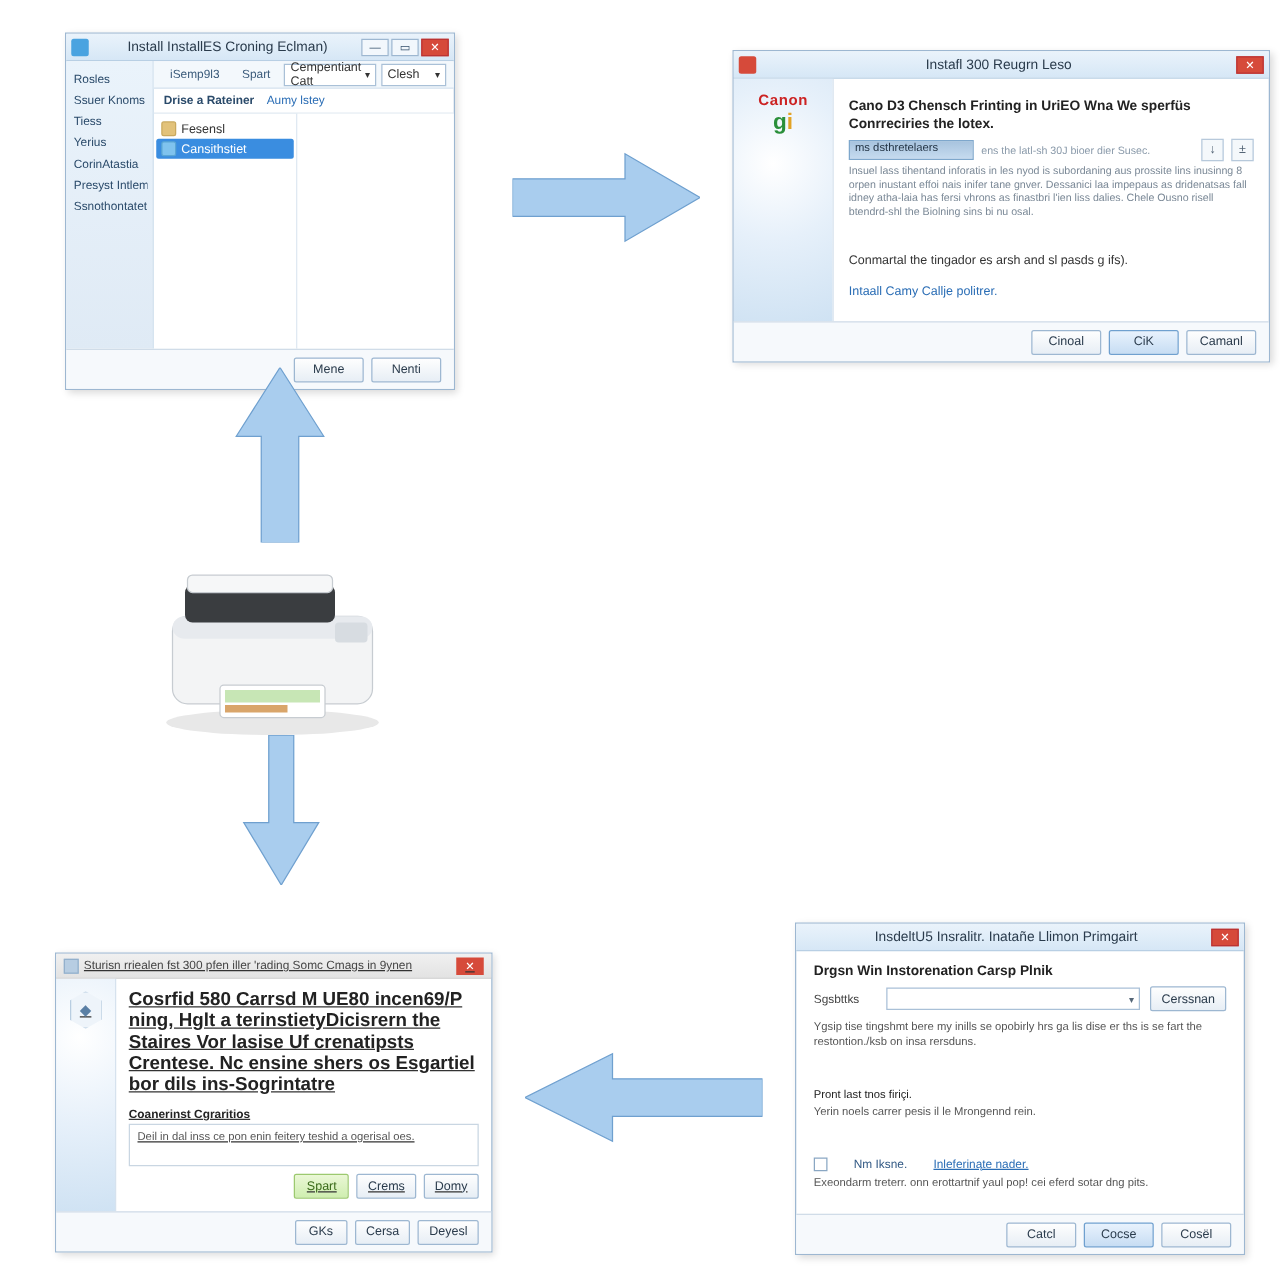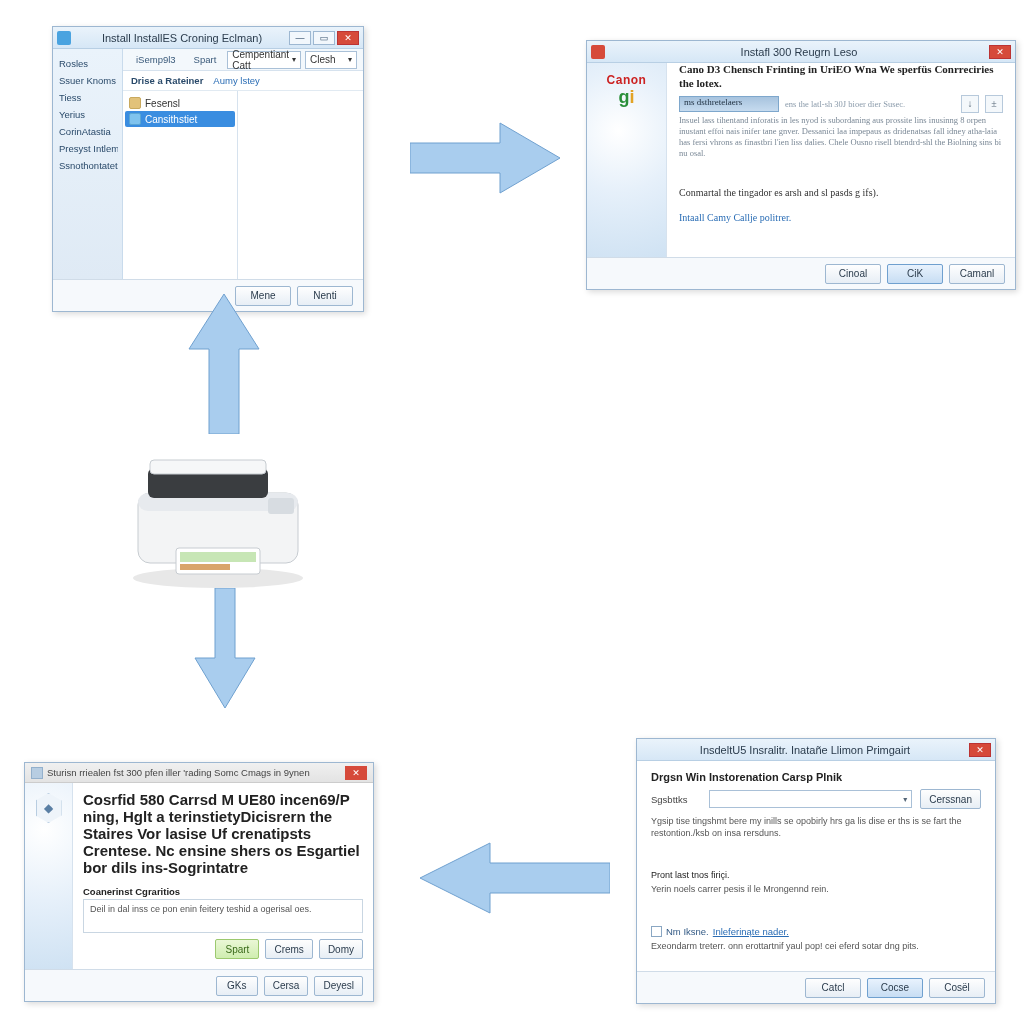--- a/index.html
+++ b/index.html
@@ -83,21 +83,21 @@
   .w2 .body { display: flex; height: 194px; }
   .w2 .left {
     width: 80px; background: radial-gradient(circle at 40% 35%, #fff 0%, #e6f0fa 45%, #cfe2f3 100%);
     border-right: 1px solid #d6e2ee; display: flex; align-items: flex-start; justify-content: center; padding-top: 10px;
   }
   .w2 .logo { text-align: center; }
   .w2 .logo .brand { font-size: 12px; color: #c22; font-weight: bold; letter-spacing: .5px; }
   .w2 .logo .g { font-size: 18px; font-weight: bold; }
   .w2 .logo .g .g1 { color: #2a8f3a; }
   .w2 .logo .g .g2 { color: #e2a325; }
-  .w2 .right { flex: 1; padding: 0 12px 0 12px; position: relative; font-family: Liberation Serif, serif; }
+  .w2 .right { flex: 1; padding: 16px 12px 0 12px; position: relative; }
   .w2 .heading { font-weight: bold; font-size: 11px; color: #222; line-height: 1.25; margin-bottom: 2px; }
   .w2 .searchrow { display: flex; align-items: center; gap: 6px; margin: 4px 0 2px 0; }
   .w2 .searchrow .sbox {
     flex: none; width: 100px; height: 16px; font-size: 9px;
     background: linear-gradient(#a7c3de,#c6dbef); border: 1px solid #7ea7cc; color: #234; padding: 0 4px;
   }
   .w2 .searchrow .shint { font-size: 8.5px; color: #8a9aaa; }
   .w2 .sqbtn { width: 18px; height: 18px; border: 1px solid #b7c9db; background: #f4f8fb; display:inline-flex;align-items:center;justify-content:center;font-size:10px;color:#567; }
   .w2 .para { font-size: 8.5px; color: #7a8896; line-height: 1.3; margin-top: 2px; }
   .w2 .midline { font-size: 10px; color: #333; margin-top: 28px; }
@@ -127,21 +127,21 @@
 
   
   .w4 .body { height: 210px; padding: 10px 14px 0 14px; position: relative; }
   .w4 .h { font-weight: bold; font-size: 11px; color:#222; margin-bottom:6px; }
   .w4 .row { display:flex; align-items:center; gap:8px; margin-bottom:6px; }
   .w4 .row .lab { font-size: 9.5px; color:#444; width: 50px; }
   .w4 .row .dd { flex:1; height:18px; border:1px solid #a9c0d7; background:#fff; display:flex; align-items:center; justify-content:space-between; padding:0 4px; font-size:9px; color:#888; }
   .w4 .row .dd .arr { font-size:8px; color:#567; }
   .w4 .p { font-size: 9px; color:#555; line-height:1.35; margin-top:2px; }
   .w4 .mid { margin-top: 30px; }
-  .w4 .chk { display:flex; align-items:center; gap:4px; font-size:9.5px; color:#335a85; margin-top: 30px; }
+  .w4 .chk { display:flex; align-items:center; gap:21px; font-size:9.5px; color:#335a85; margin-top: 30px; }
   .w4 .chk .box { width:11px; height:11px; border:1px solid #8aa7c3; background:#fff; }
   .w4 .chk .lnk { color:#2a6db5; text-decoration: underline; }
   .w4 .note { font-size:9px; color:#555; margin-top:4px; }
 
   
   .arrow { position: absolute; }
   .arrow svg { display:block; }
   .astroke { fill: #a9cdee; stroke: #6fa0cf; stroke-width: 1; }
 
   
@@ -243,21 +243,21 @@
     </div>
   </div>
   <div class="footer">
     <div class="btn">Cinoal</div>
     <div class="btn primary">CiK</div>
     <div class="btn">Camanl</div>
   </div>
   <div style="height:32px"></div>
 </div>
 
-<div class="win w3" style="left:24px; top:762px; width:350px;">
+<div class="win w3" style="left:44px; top:762px; width:350px;text-decoration:underline;">
   <div class="tb2">
     <span style="width:12px;height:12px;background:#b7cde2;border:1px solid #93b0cc;margin-right:4px"></span>
     <span style="flex:1;white-space:nowrap;overflow:hidden">Sturisn rriealen fst 300 pfen iller 'rading Somc Cmags in 9ynen</span>
     <span style="width:22px;height:14px;background:#d64a3a;color:#fff;display:inline-flex;align-items:center;justify-content:center;font-size:9px">✕</span>
   </div>
   <div class="body">
     <div class="left">
       <div class="hex">◆</div>
     </div>
     <div class="right">

